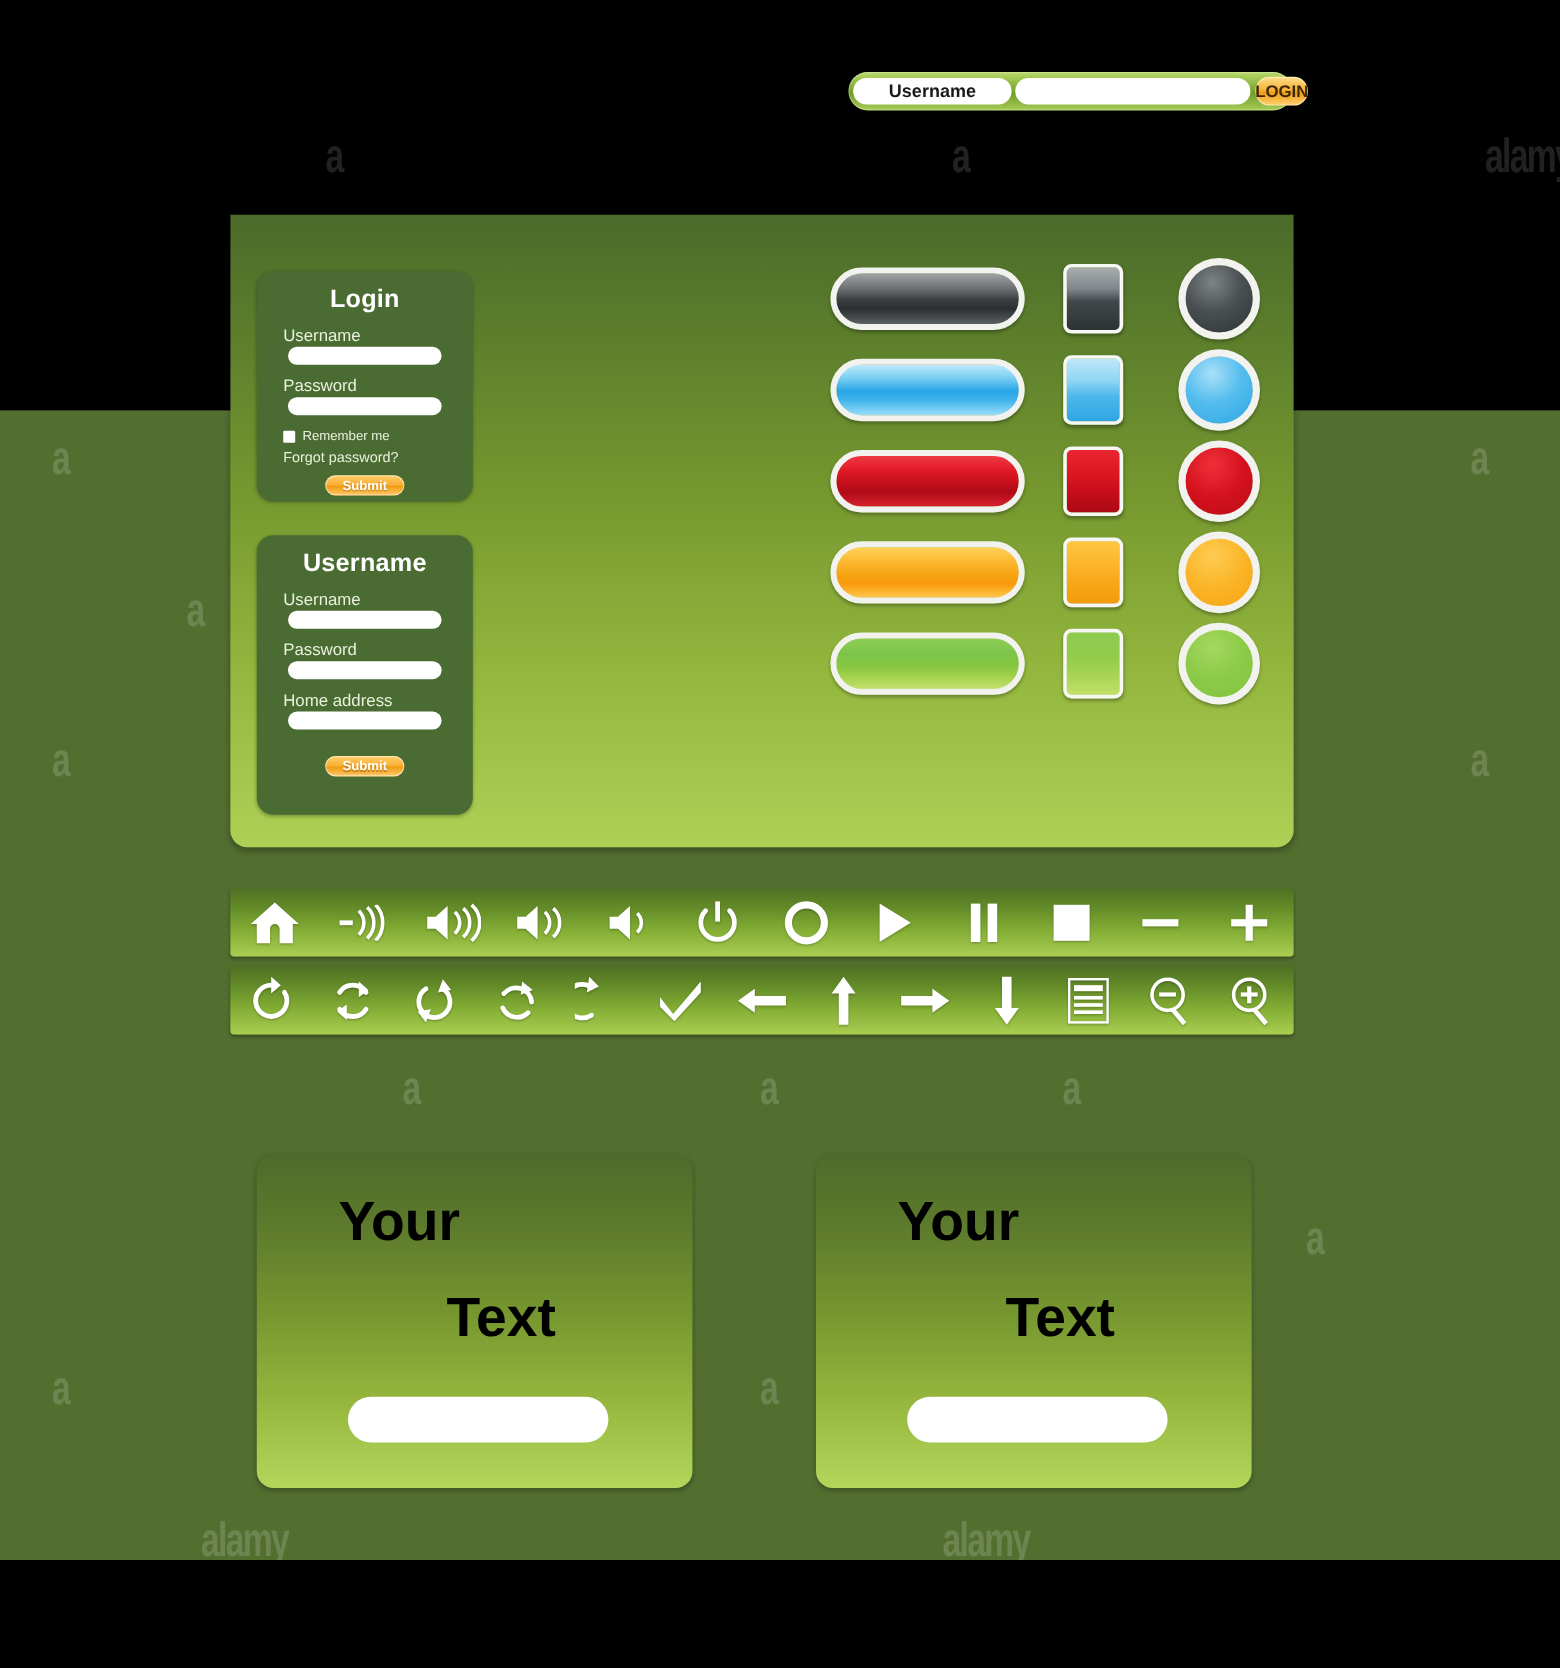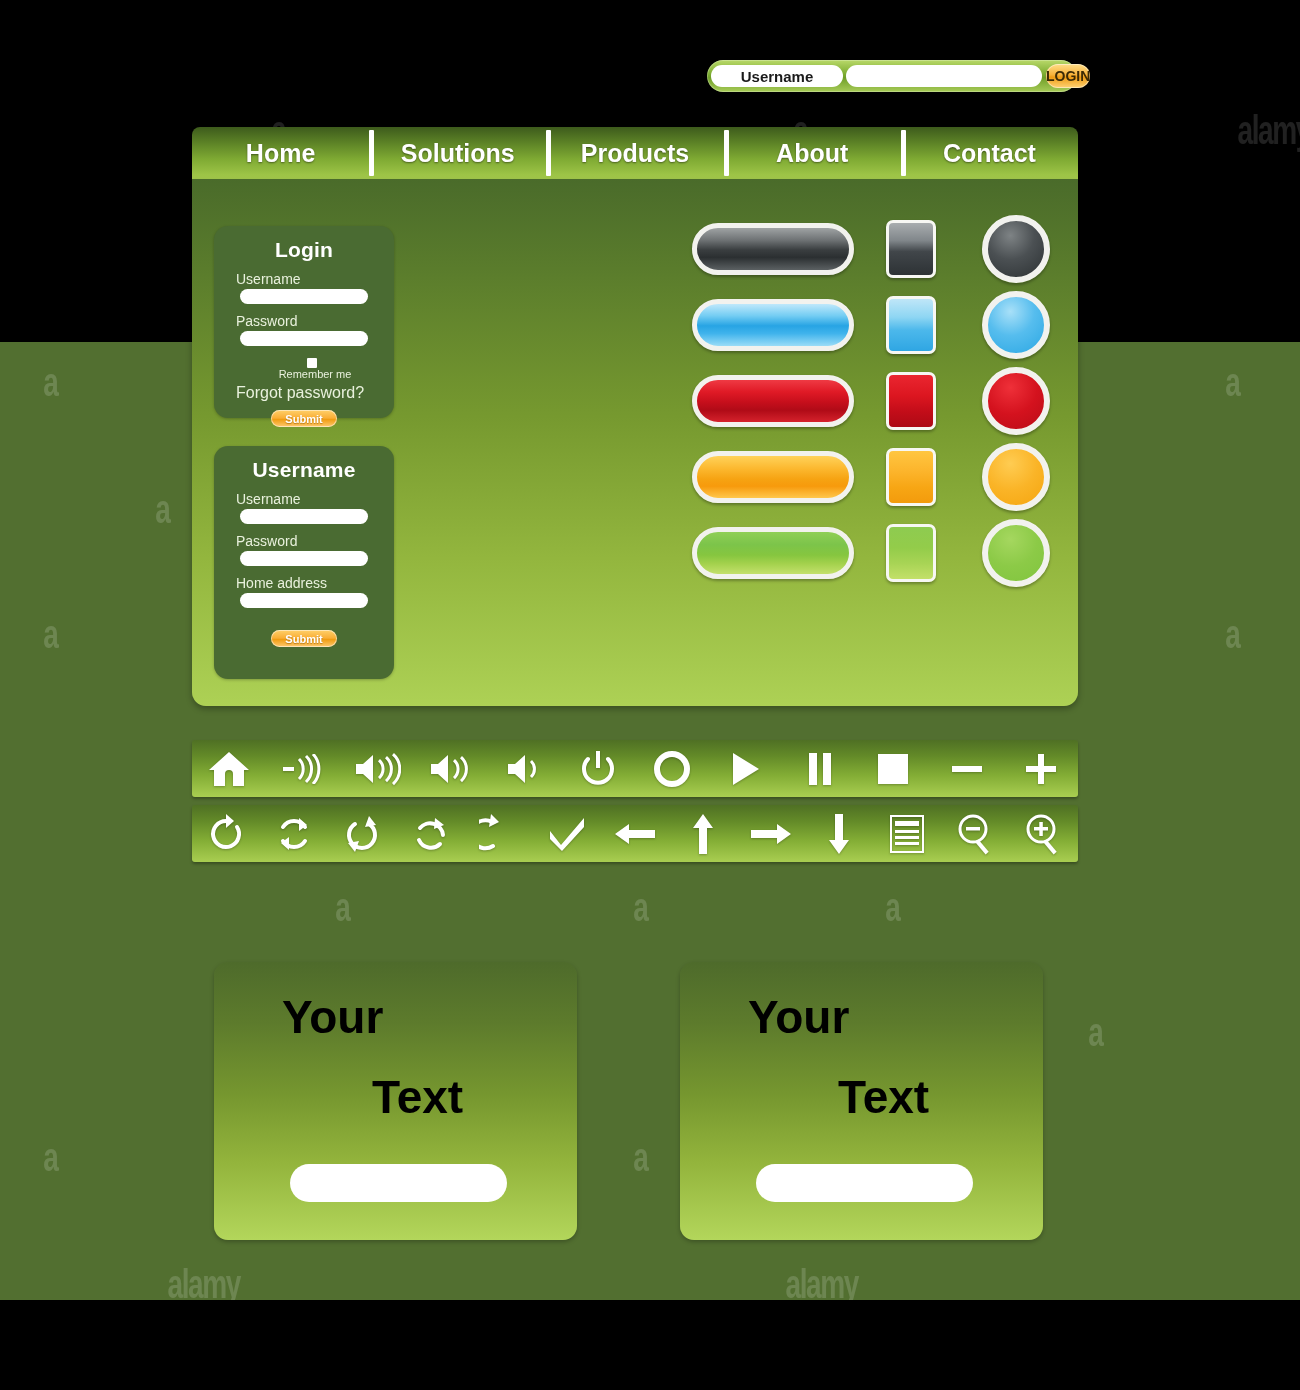--- a/index.html
+++ b/index.html
@@ -102,29 +102,29 @@
   }
   .field-label {
     color: #e9f1dd; font-size: 14px; margin: 9px 0 2px 22px;
   }
   .field-input {
     display: block; margin: 0 auto; width: 128px; height: 15px;
     background: #fff; border: none; border-radius: 8px; outline: none;
     padding: 0 8px; font-size: 11px; font-family: "Liberation Sans", sans-serif;
   }
   .remember-row {
-    display: flex; align-items: center; margin: 12px 0 0 22px; flex-direction: column;
+    display: flex; align-items: center; margin: 12px 0 0 22px;
   }
   .chk {
     width: 10px; height: 10px; background: #fff; border-radius: 1px;
     margin-right: 6px; cursor: pointer; flex: none;
   }
   .remember-row span { color: #e9f1dd; font-size: 11px; }
   .forgot {
-    color: #e9f1dd; font-size: 16px; margin: 4px 0 0 22px; cursor: pointer;
+    color: #e9f1dd; font-size: 12px; margin: 4px 0 0 22px; cursor: pointer;
   }
   .submit-btn {
     display: block; margin: 8px auto 0; width: 66px; height: 17px;
     border-radius: 9px; border: none; cursor: pointer;
     background: linear-gradient(to bottom, #ffd06a 0%, #f9ae36 48%, #f09c12 55%, #ffca70 100%);
     box-shadow: inset 0 0 0 1px rgba(255,255,255,0.5);
     color: #fff; font-size: 11px; font-weight: 700;
     font-family: "Liberation Sans", sans-serif;
     text-shadow: 0 1px 1px rgba(150,90,0,.6);
   }
@@ -237,27 +237,20 @@
   <div class="wm wm-word" style="left:152px; top:1262px;">alamy</div>
   <div class="wm wm-word" style="left:770px; top:1262px;">alamy</div>
   <div class="wm wm-a" style="left:470px; top:1135px;">a</div>
 
   <div class="toplogin">
     <div class="pill-label">Username</div>
     <input class="pill-input" type="text" placeholder="" style="">
     <div class="pill-btn">LOGIN</div>
   </div>
 
-  <div class="navbar">
-    <div class="navitem">Home</div>
-    <div class="navitem">Solutions</div>
-    <div class="navitem">Products</div>
-    <div class="navitem">About</div>
-    <div class="navitem">Contact</div>
-  </div>
 
   <div class="mainpanel">
 
     <div class="formcard" id="login-card">
       <div class="card-title">Login</div>
       <div class="field-label">Username</div>
       <input class="field-input" type="text" style="">
       <div class="field-label">Password</div>
       <input class="field-input" type="password" style="">
       <div class="remember-row">

